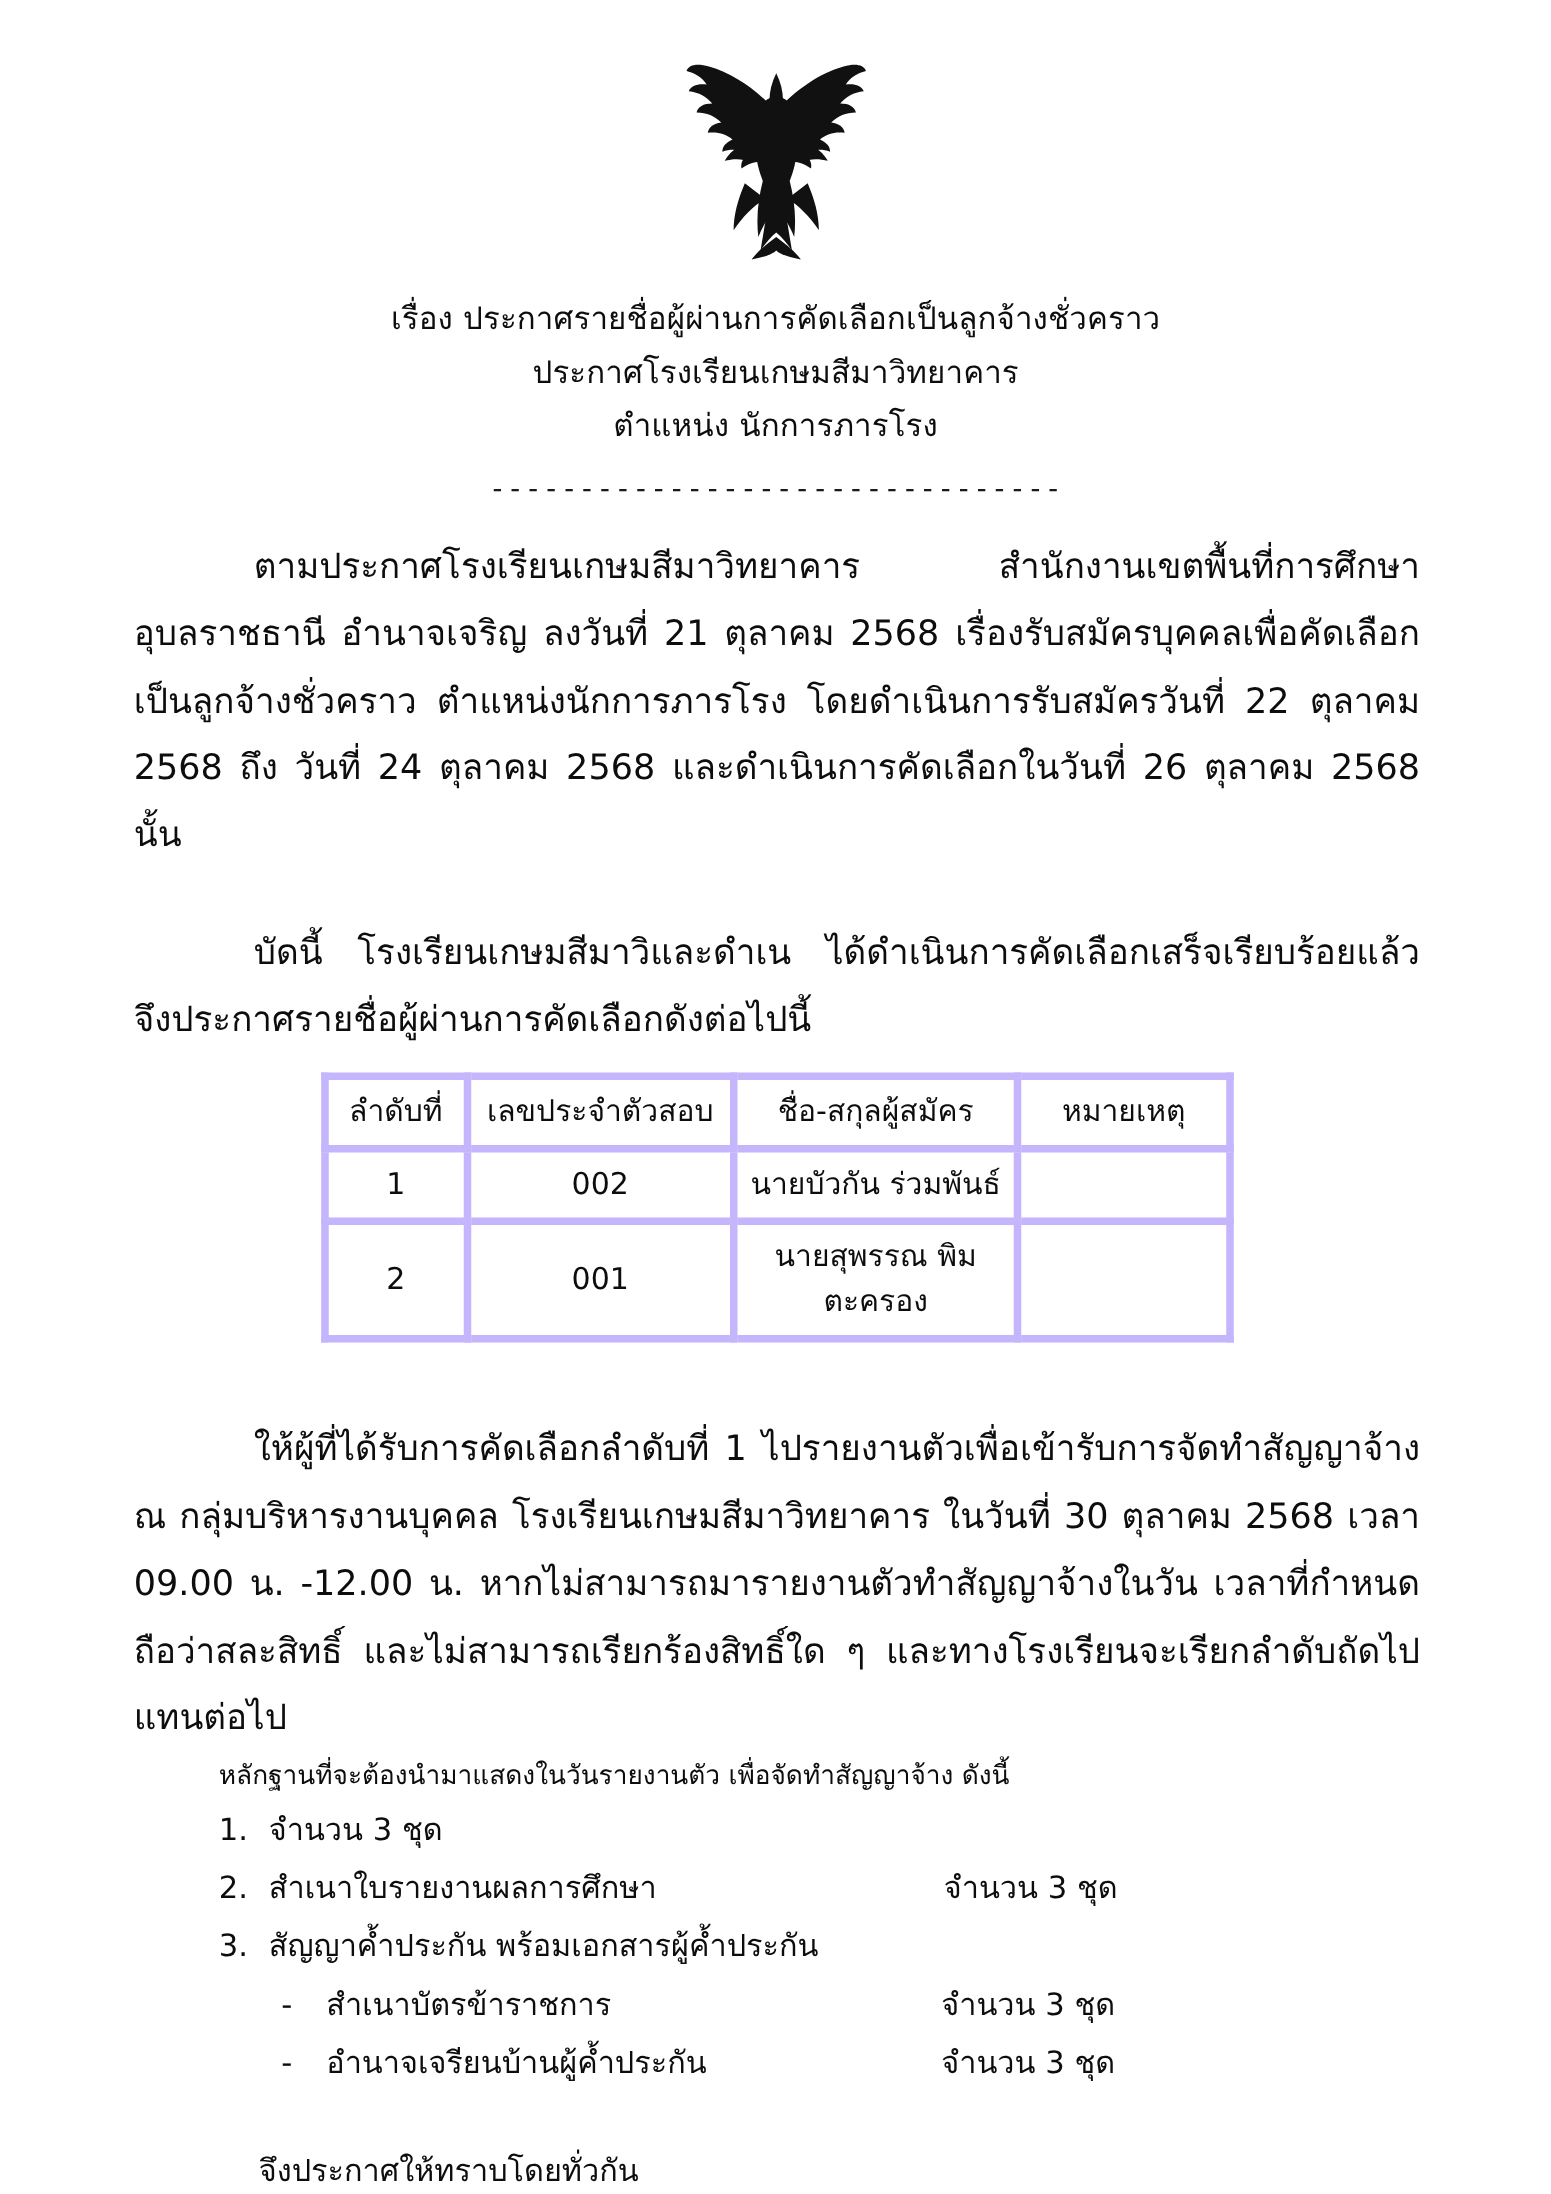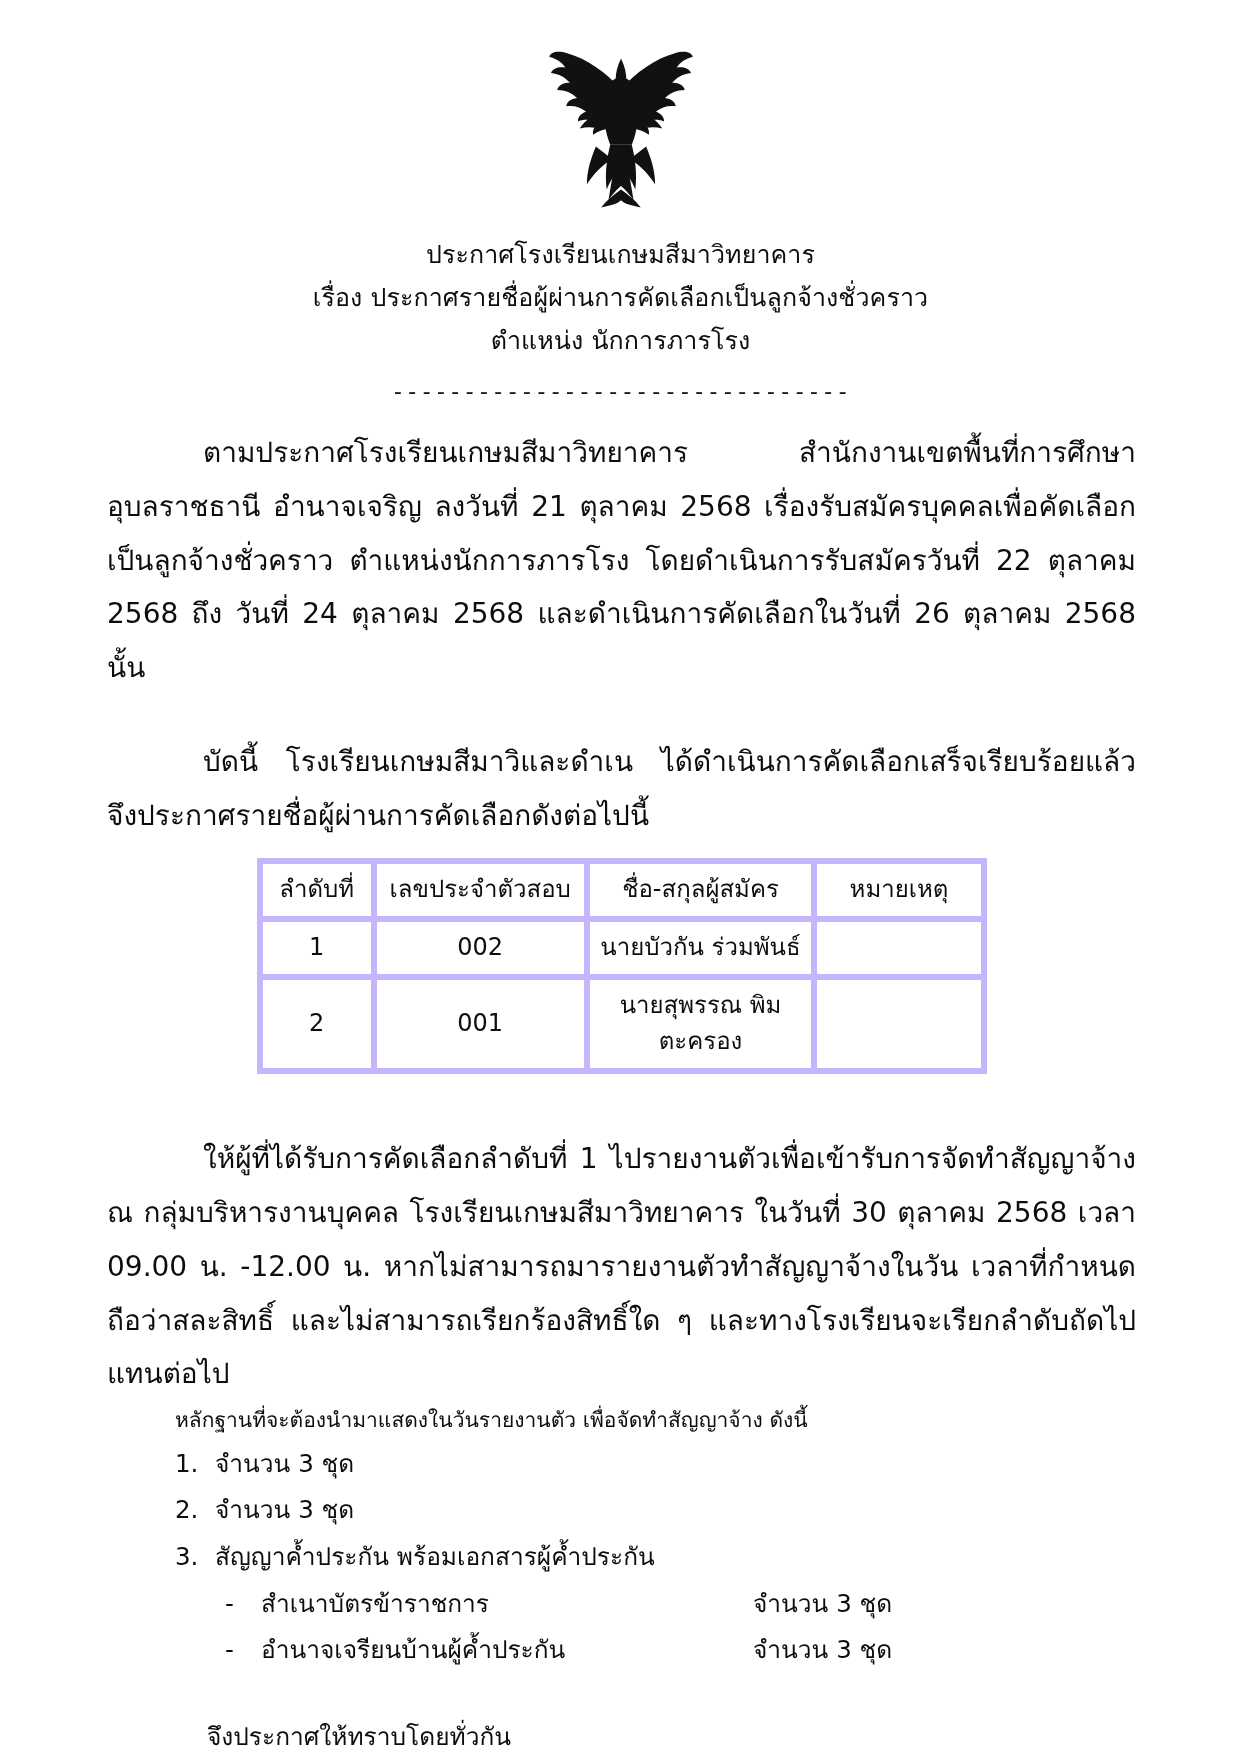--- a/index.html
+++ b/index.html
@@ -187,22 +187,22 @@
         <path d="M128 112 C134 126 138 140 138 154 C130 142 120 132 110 126 Z"></path>
 
         <path d="M92 136 C90 148 88 160 86 172 C90 166 95 160 100 156 C105 160 110 166 114 172 C112 160 110 148 108 136 Z"></path>
 
         <path d="M100 160 C92 166 84 172 78 180 C88 178 96 176 100 172 C104 176 112 178 122 180 C116 172 108 166 100 160 Z"></path>
       </g>
     </svg>
   </div>
 
   <div class="head-block">
+    <div class="head-line">เรื่อง ประกาศรายชื่อผู้ผ่านการคัดเลือกเป็นลูกจ้างชั่วคราว</div>
     <div class="head-line">ประกาศโรงเรียนเกษมสีมาวิทยาคาร</div>
-    <div class="head-line">เรื่อง ประกาศรายชื่อผู้ผ่านการคัดเลือกเป็นลูกจ้างชั่วคราว</div>
     <div class="head-line">ตำแหน่ง นักการภารโรง</div>
   </div>
 
   <div class="rule-dashes">--------------------------------</div>
 
   <div class="body-area">
 
     <div class="gap-sm"></div>
     <p class="para indent-first">ตามประกาศโรงเรียนเกษมสีมาวิทยาคาร สำนักงานเขตพื้นที่การศึกษาอุบลราชธานี อำนาจเจริญ ลงวันที่ 21 ตุลาคม 2568 เรื่องรับสมัครบุคคลเพื่อคัดเลือกเป็นลูกจ้างชั่วคราว ตำแหน่งนักการภารโรง โดยดำเนินการรับสมัครวันที่ 22 ตุลาคม 2568 ถึง วันที่ 24 ตุลาคม 2568 และดำเนินการคัดเลือกในวันที่ 26 ตุลาคม 2568 นั้น</p>
 
@@ -247,20 +247,21 @@
 
     <div class="lead-line">หลักฐานที่จะต้องนำมาแสดงในวันรายงานตัว เพื่อจัดทำสัญญาจ้าง ดังนี้</div>
 
     <div class="req-list">
       <div class="req-row">
         <span class="req-num">1.</span>
         <span class="req-qty">จำนวน 3 ชุด</span>
       </div>
       <div class="req-row">
         <span class="req-num">2.</span>
+        <span class="req-text">สำเนาใบรายงานผลการศึกษา</span>
         <span class="req-qty">จำนวน 3 ชุด</span>
       </div>
       <div class="req-row">
         <span class="req-num">3.</span>
         <span class="req-text">สัญญาค้ำประกัน พร้อมเอกสารผู้ค้ำประกัน</span>
         <span class="req-qty"></span>
       </div>
 
       <div class="sub-row">
         <span class="sub-dash">-</span>

